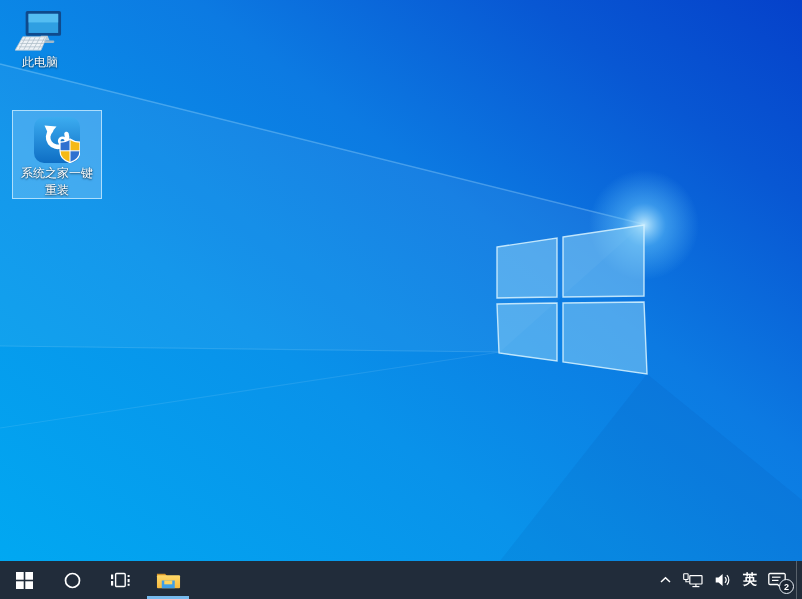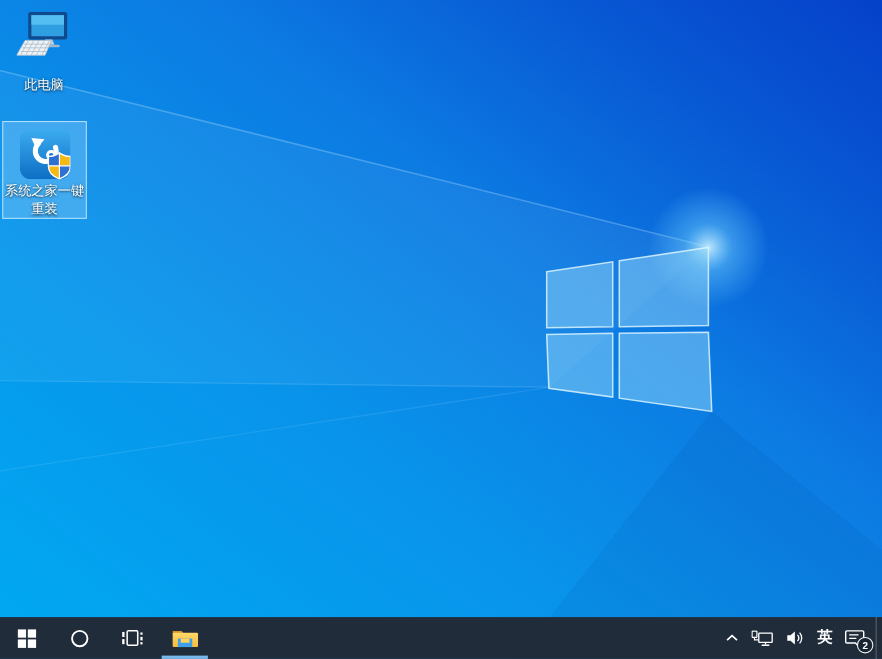--- a/index.html
+++ b/index.html
@@ -13,23 +13,23 @@
 
   
   .desktop-icon{
     position:absolute;display:flex;flex-direction:column;align-items:center;
     color:#fff;font-size:12px;line-height:14px;text-align:center;
     text-shadow:0 1px 2px rgba(0,0,0,.6),0 0 2px rgba(0,0,0,.35);
     cursor:default;box-sizing:border-box;
   }
   #icon-this-pc{left:5px;top:7px;width:70px;padding-top:3px;}
   #icon-this-pc .glyph{width:50px;height:44px;}
-  #icon-this-pc .icon-label{margin-top:16px;}
+  #icon-this-pc .icon-label{margin-top:1px;}
   #icon-app{
-    left:2px;top:110px;width:77px;height:89px;padding-top:6px;
+    left:12px;top:110px;width:90px;height:89px;padding-top:6px;
     background:var(--selection-fill,rgba(140,205,250,.38));
     border:1px solid var(--selection-border,rgba(200,235,255,.8));
   }
   #icon-app .glyph{width:46px;height:46px;}
   #icon-app .icon-label{margin-top:3px;}
 
   
   .taskbar{
     position:absolute;left:0;right:0;bottom:0;height:38px;
     background:var(--taskbar-bg,#212c3a);

